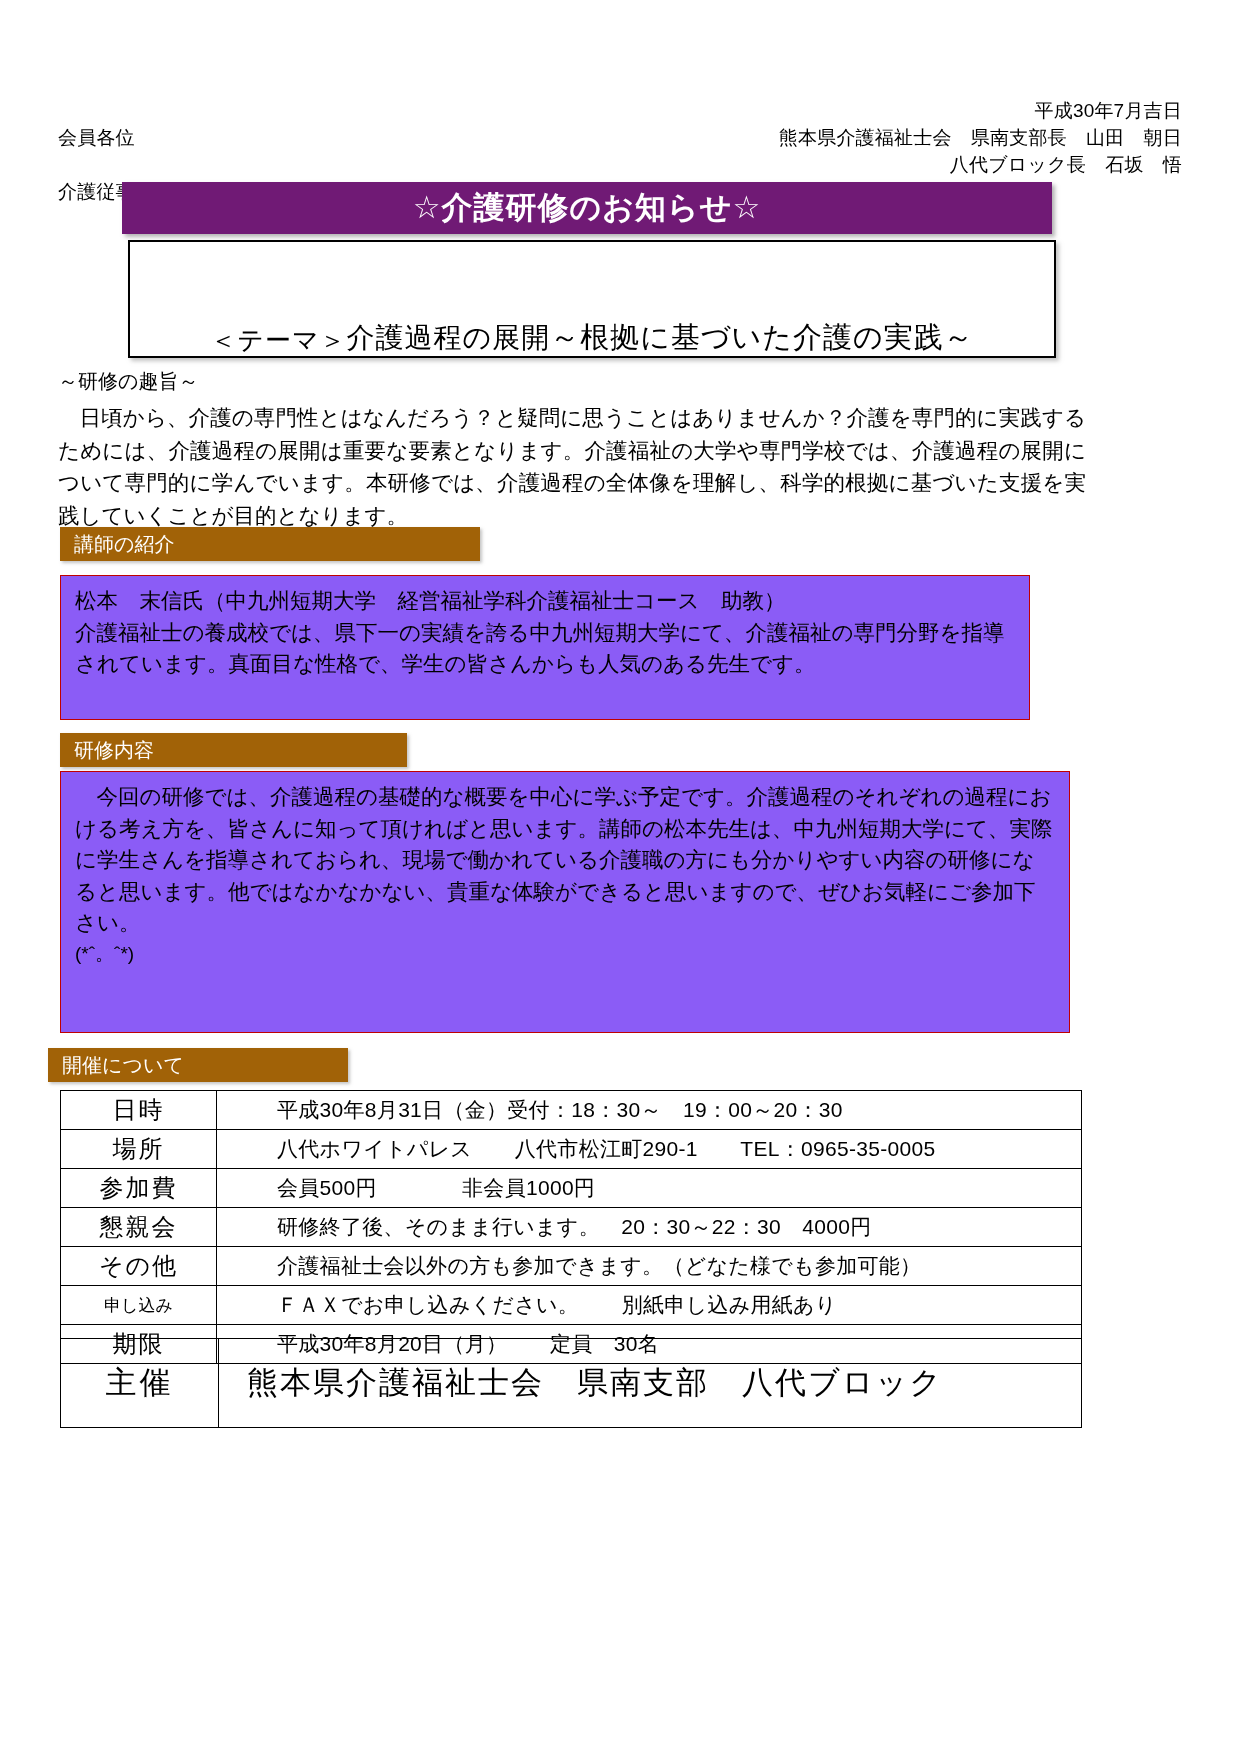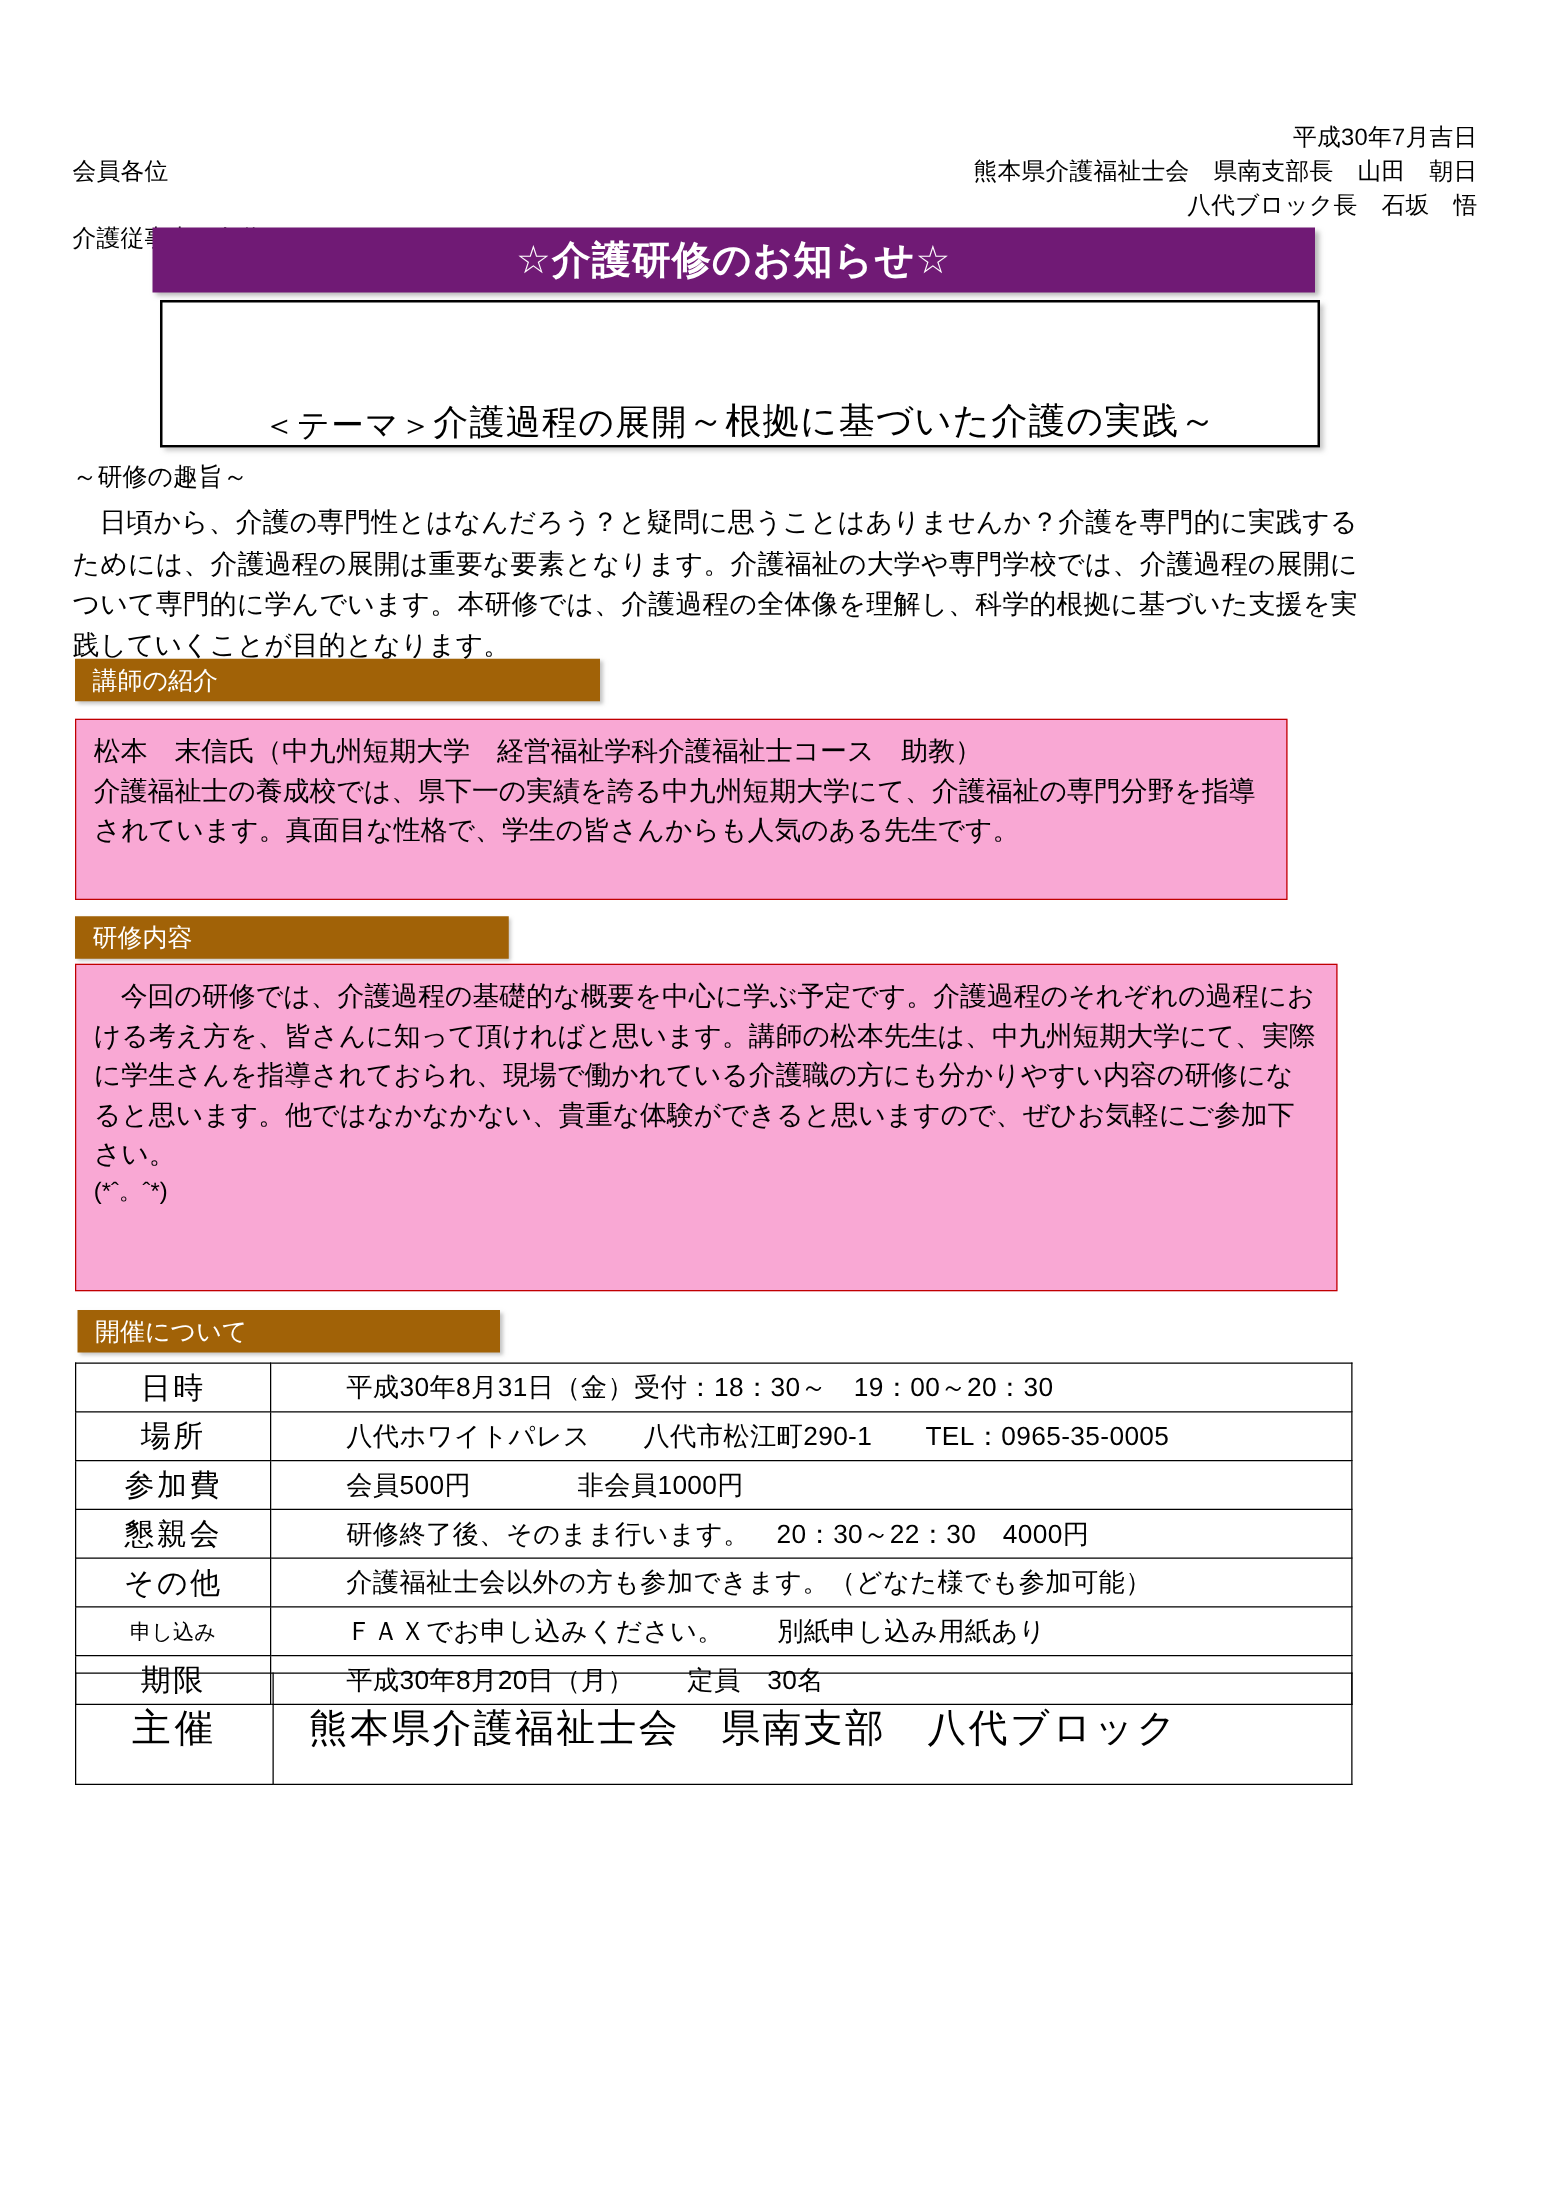--- a/index.html
+++ b/index.html
@@ -110,28 +110,28 @@
     color: #ffffff;
     font-size: 20px;
     display: flex;
     align-items: center;
     padding-left: 14px;
     box-sizing: border-box;
     box-shadow: 2px 2px 3px rgba(140,140,140,.5);
   }
   #tag-lecturer { left: 60px; top: 527px; width: 420px; height: 34px; }
   #tag-content  { left: 60px; top: 733px; width: 347px; height: 34px; }
-  #tag-event    { left: 62px; top: 1048px; width: 338px; height: 34px; }
+  #tag-event    { left: 48px; top: 1048px; width: 300px; height: 34px; }
 
   
   .red-box {
     position: absolute;
     border: 1.5px solid #C00000;
     box-sizing: border-box;
-    background: #f9a8d4;
+    background: #8b5cf6;
     font-size: 21.5px;
     line-height: 1.47;
     padding: 10px 14px 8px 14px;
   }
   #box-lecturer { left: 60px; top: 575px; width: 970px; height: 145px; }
   #box-content  { left: 60px; top: 771px; width: 1010px; height: 262px; }
 
   .red-box p { margin: 0; }
   .emoticon { font-family: "Liberation Sans", "DejaVu Sans", sans-serif; font-size: 19px; }
 

